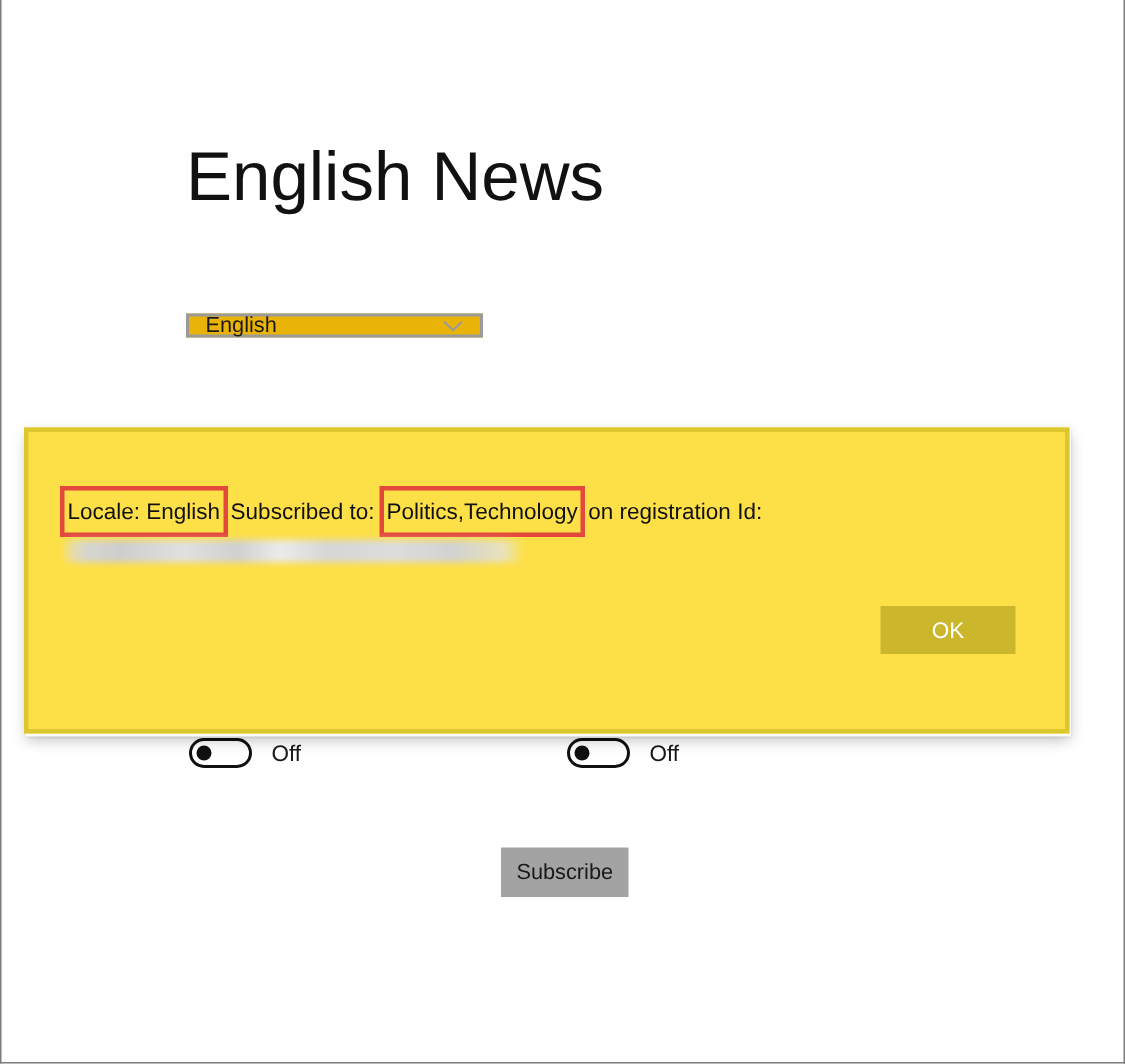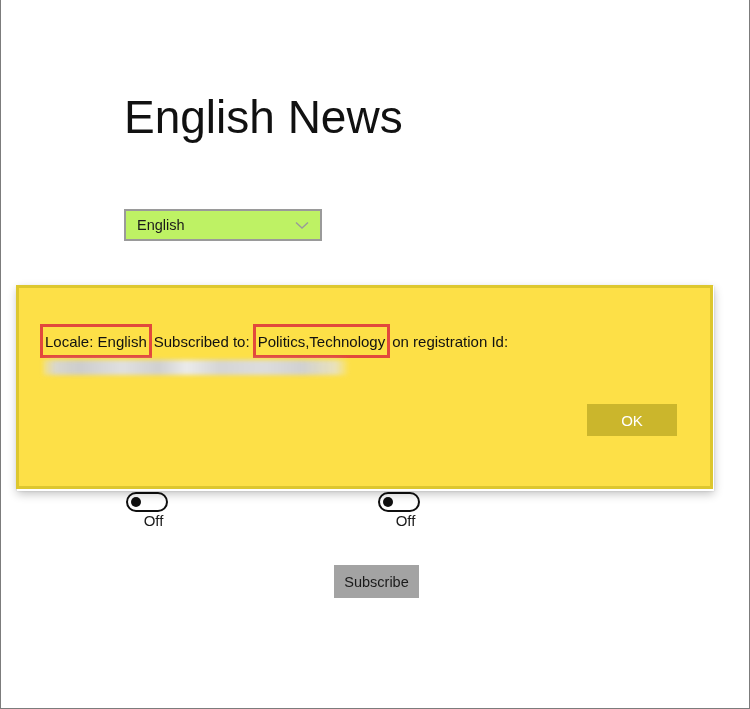--- a/index.html
+++ b/index.html
@@ -72,24 +72,24 @@
     line-height: 1.1;
     white-space: nowrap;
   }
 
   
   .combo {
     position: absolute;
     left: 123px;
     top: 209px;
     width: 198px;
-    height: 32px;
+    height: 16px;
     box-sizing: border-box;
     border: 2px solid #9a9a9a;
-    background: #bef264;
+    background: #eab308;
     display: flex;
     align-items: center;
     cursor: pointer;
   }
   .combo-value {
     margin-left: 11px;
     font-size: 14.5px;
     color: #1a1a1a;
     flex: 1;
     white-space: nowrap;
@@ -106,21 +106,20 @@
     left: 0;
     top: 492px;
     width: 750px;
     height: 24px;
   }
   .toggle {
     position: absolute;
     display: flex;
     align-items: center;
     cursor: pointer;
-    flex-direction: column;
   }
   .toggle.t1 { left: 125px; top: 0; }
   .toggle.t2 { left: 377px; top: 0; }
   .switch {
     width: 42px;
     height: 20px;
     box-sizing: border-box;
     border: 2px solid #101010;
     border-radius: 11px;
     background: #ffffff;

